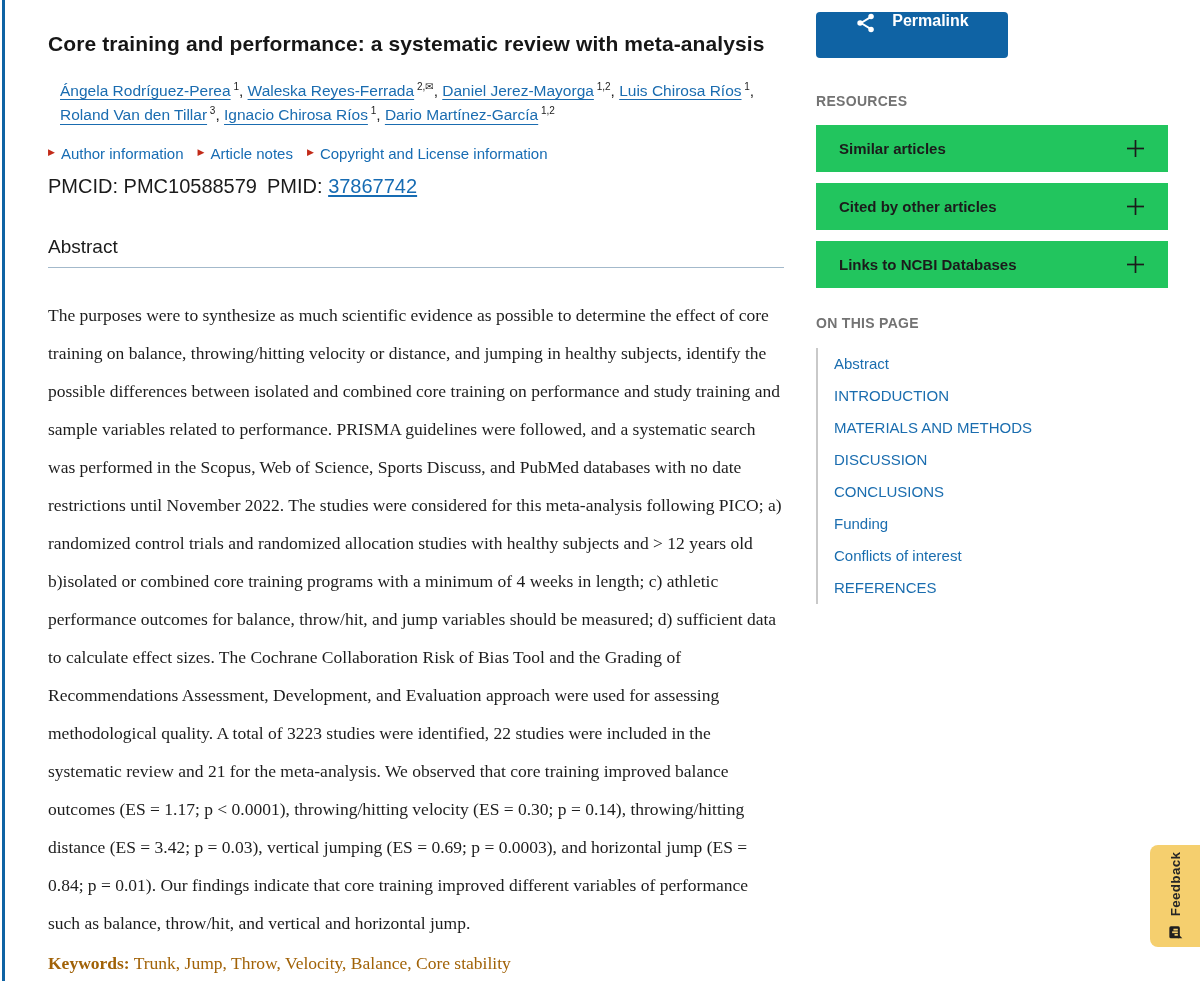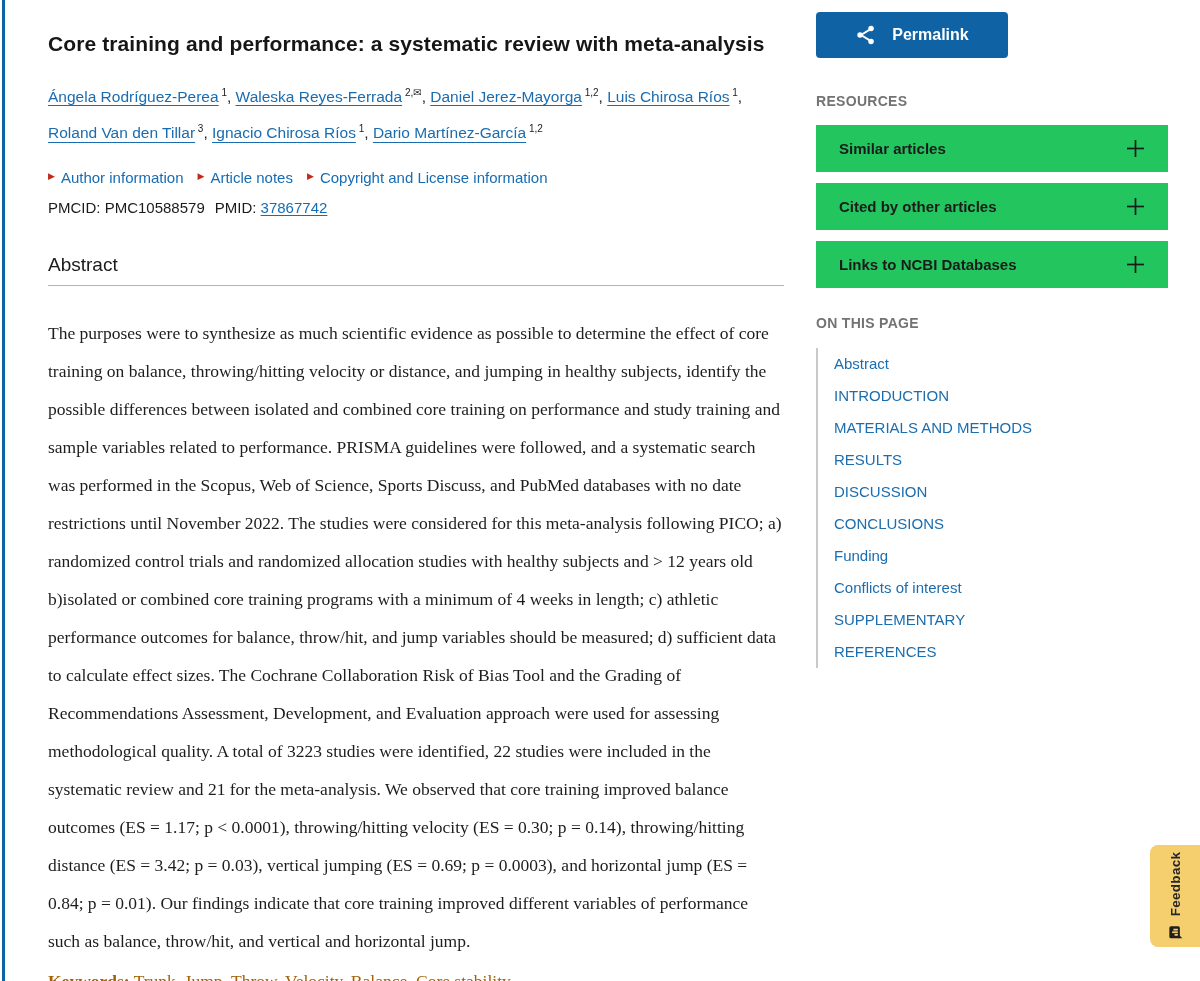--- a/index.html
+++ b/index.html
@@ -20,31 +20,31 @@
 
   
   .content {
     position: absolute; left: 48px; top: 0; width: 736px; padding-top: 31px;
   }
   h1.article-title {
     font-size: 21px; font-weight: 700; color: #161616; line-height: 1.2;
     letter-spacing: 0.1px;
   }
   .authors {
-    margin-top: 21px; font-size: 15.5px; line-height: 32px; color: #1b1b1b;
+    margin-top: 21px; font-size: 15.5px; line-height: 20px; color: #1b1b1b; margin-left: 12px;
   }
   .authors a.author {
     color: #1a6cb0; text-decoration: underline; text-underline-offset: 3px;
     cursor: pointer;
   }
   .authors sup { font-size: 10px; color: #1b1b1b; }
   .disclosures { margin-top: 19px; display: flex; gap: 14px; align-items: center; }
   .disclosures a { color: #176cb3; font-size: 15px; text-decoration: none; cursor: pointer; display: inline-flex; align-items: center; }
   .disclosures .tri { color: #c22a18; font-size: 9px; margin-right: 6px; position: relative; top: -1px; }
-  .ids { margin-top: 13px; font-size: 15px; color: #1b1b1b; }
+  .ids { margin-top: 13px; font-size: 20px; color: #1b1b1b; }
   .ids .pmid-label { margin-left: 10px; }
   .ids a.pmid-link { color: #176cb3; text-decoration: underline; text-underline-offset: 2px; cursor: pointer; }
 
   h2.abstract-heading {
     margin-top: 38px; font-size: 19px; font-weight: 500; color: #1b1b1b;
   }
   hr.abstract-divider {
     border: none; border-top: 1px solid #a3b9cb; margin-top: 9px;
   }
   .abstract-text {
@@ -62,21 +62,21 @@
     margin-top: 36px; font-size: 20px; font-weight: 500; color: #1b1b1b;
     letter-spacing: 0.2px;
   }
 
   
   .sidebar { position: absolute; left: 816px; top: 0; width: 352px; }
   .permalink {
     margin-top: 12px; width: 192px; height: 46px;
     background: #0f63a4; color: #fff; border: none; border-radius: 4px;
     font-family: inherit; font-size: 16px; font-weight: 700;
-    display: flex; align-items: center; justify-content: center; gap: 15px;
+    display: flex; justify-content: center; gap: 15px;
     cursor: pointer; padding: 0 18px;
   }
   .permalink svg { flex: 0 0 auto; }
   .side-heading {
     font-size: 14px; font-weight: 700; color: #737373; letter-spacing: 0.3px;
   }
   .resources-heading { margin-top: 35px; }
   .accordion-list { margin-top: 16px; }
   .accordion {
     background: #22c55e; height: 47px; margin-bottom: 11px;
@@ -182,26 +182,24 @@
             <line x1="1" y1="9.5" x2="18" y2="9.5" stroke="#1b1b1b" stroke-width="1.7"></line>
           </svg>
         </div>
       </div>
 
     <h3 class="side-heading otp-heading">ON THIS PAGE</h3>
     <nav class="otp" id="otp-list">
         <a>Abstract</a>
         <a>INTRODUCTION</a>
         <a>MATERIALS AND METHODS</a>
-        <a>RESULTS</a>
         <a>DISCUSSION</a>
         <a>CONCLUSIONS</a>
         <a>Funding</a>
         <a>Conflicts of interest</a>
-        <a>SUPPLEMENTARY</a>
         <a>REFERENCES</a>
       </nav>
   </aside>
 
   <div class="feedback-tab">
     <div class="feedback-inner">
       <svg width="16" height="16" viewBox="0 0 16 16" aria-hidden="true">
         <rect x="2" y="2" width="12" height="10.5" rx="1.6" fill="#1f1f1f"></rect>
         <polygon points="2,10.5 2,15 6.5,10.5" fill="#1f1f1f"></polygon>
         <rect x="4.6" y="7.2" width="1.8" height="3.3" fill="#f5cf6e"></rect>

